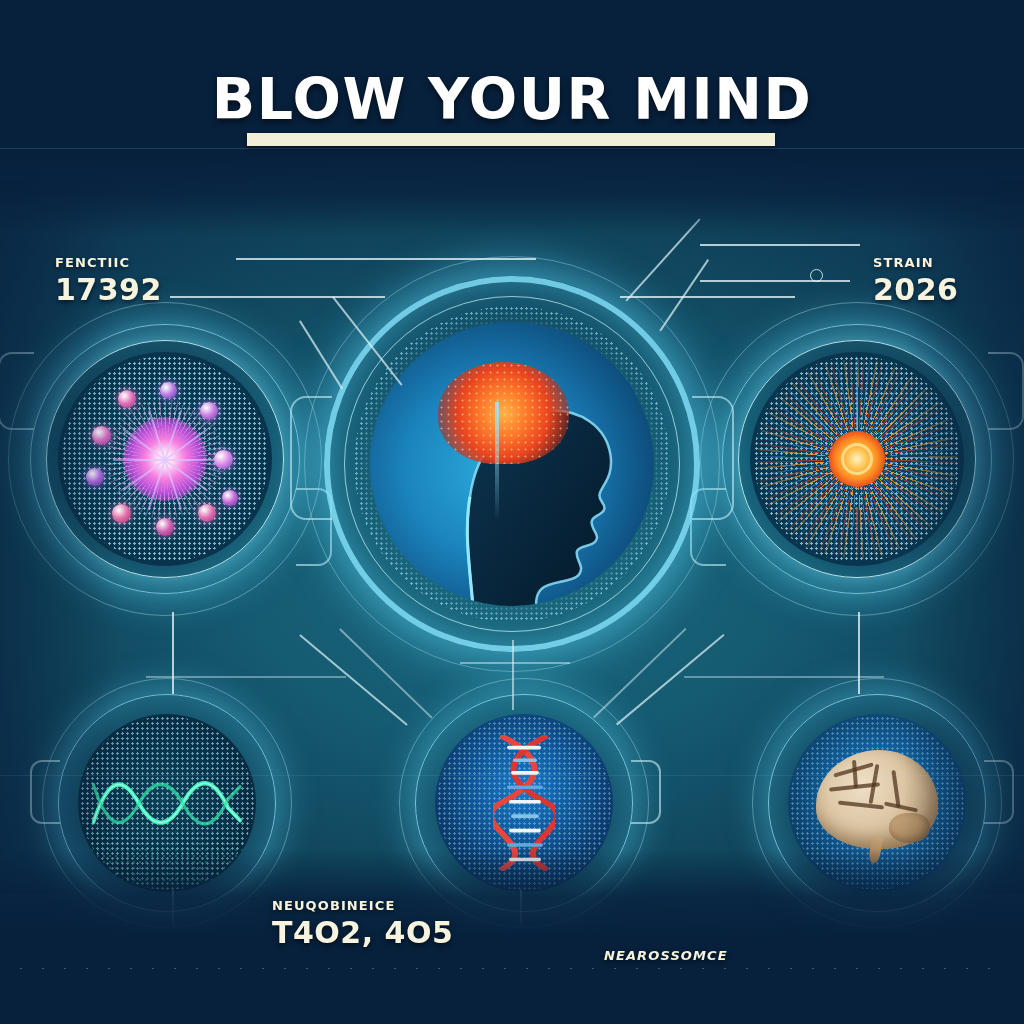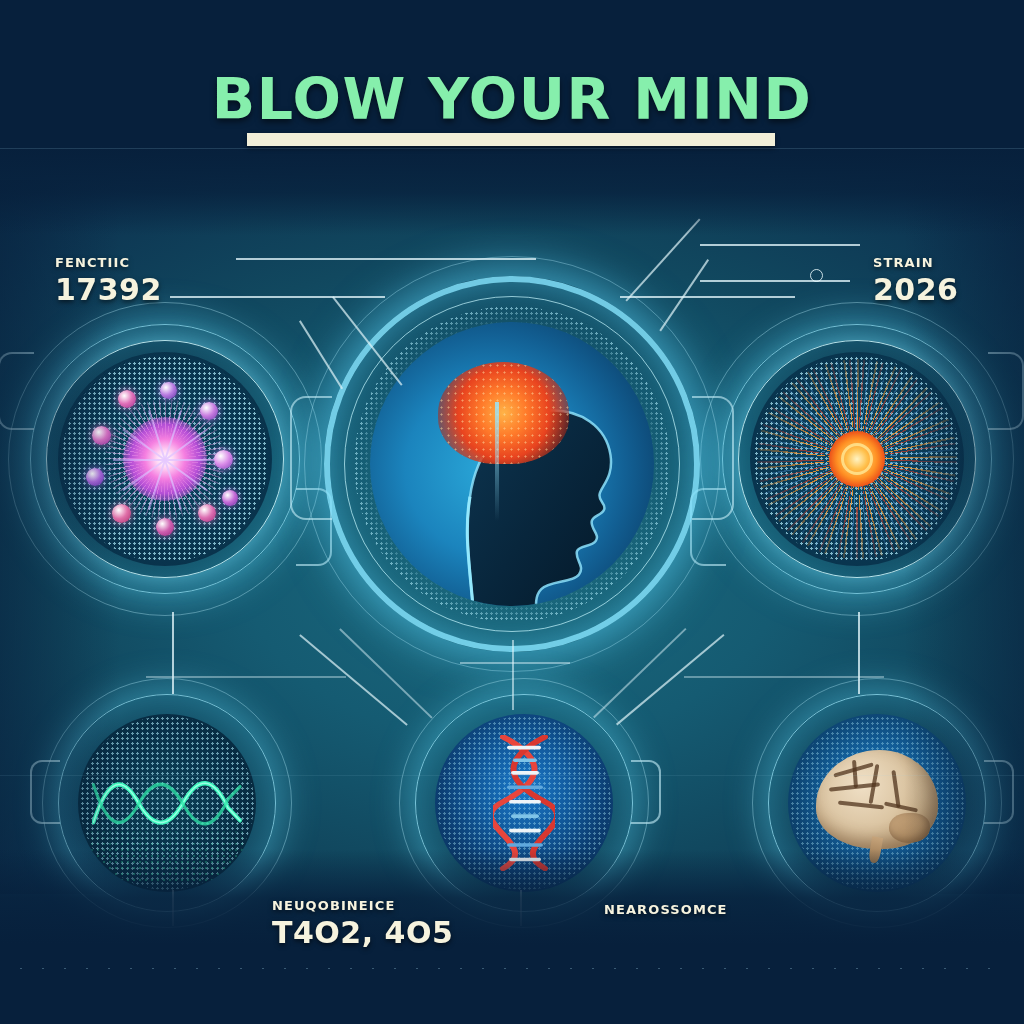--- a/index.html
+++ b/index.html
@@ -16,40 +16,40 @@
   .bg-bottom-fade{position:absolute;left:0;right:0;bottom:0;height:175px;background:linear-gradient(0deg,#07203c 0%,#07203c 45%,rgba(7,32,60,.8) 72%,rgba(7,32,60,0) 100%);}
   .side-fade-l{position:absolute;left:0;top:180px;bottom:130px;width:120px;background:linear-gradient(90deg,rgba(7,32,60,.55),rgba(7,32,60,0));}
   .side-fade-r{position:absolute;right:0;top:180px;bottom:130px;width:120px;background:linear-gradient(270deg,rgba(7,32,60,.55),rgba(7,32,60,0));}
   .hline{position:absolute;height:1px;background:rgba(160,215,235,.17);left:0;right:0;}
   .dotline{position:absolute;left:20px;right:20px;height:1px;
      background:repeating-linear-gradient(90deg,rgba(175,225,245,.30) 0 2px,rgba(175,225,245,0) 2px 22px);}
 
   
   .title{
     position:absolute;left:0;right:0;top:66px;text-align:center;
-    font-size:57px;font-weight:700;letter-spacing:1.5px;color:#86efac;
+    font-size:57px;font-weight:700;letter-spacing:1.5px;color:#ffffff;
     text-shadow:0 3px 6px rgba(0,0,0,.55);
     font-family:"DejaVu Sans",sans-serif;
   }
   .title-rule{position:absolute;left:247px;top:133px;width:528px;height:13px;background:#f2efd8;box-shadow:0 2px 5px rgba(0,0,0,.45);}
   .subtitle{
     position:absolute;left:0;right:0;top:163px;text-align:center;
     font-size:26.5px;font-weight:700;letter-spacing:.6px;color:#f4f1dc;
     text-shadow:0 2px 5px rgba(0,0,0,.5);
     font-family:"DejaVu Sans",sans-serif;
   }
 
   
   .callout{position:absolute;color:#f6f3de;text-shadow:0 2px 5px rgba(0,0,0,.6);font-family:"DejaVu Sans",sans-serif;}
   .callout .c-top{font-size:13px;font-weight:700;letter-spacing:1.1px;display:block;}
   .callout .c-val{font-size:30px;font-weight:700;letter-spacing:.5px;display:block;margin-top:2px;}
   .cl-tl{left:55px;top:255px;}
   .cl-tr{left:873px;top:255px;}
   .cl-bl{left:272px;top:898px;}
-  .cl-bm{left:604px;top:902px;}
+  .cl-bm{left:604px;top:948px;font-style:italic;}
 
   
   .lead{position:absolute;background:rgba(225,245,250,.78);}
   .lead-h{height:1.6px;}
   .lead-v{width:1.6px;}
   .lead-d{position:absolute;height:1.6px;background:rgba(225,245,250,.70);transform-origin:0 50%;}
   .node{position:absolute;width:11px;height:11px;border-radius:50%;border:1.8px solid rgba(230,248,252,.85);}
 
   
   .hud{position:absolute;border-radius:50%;}

